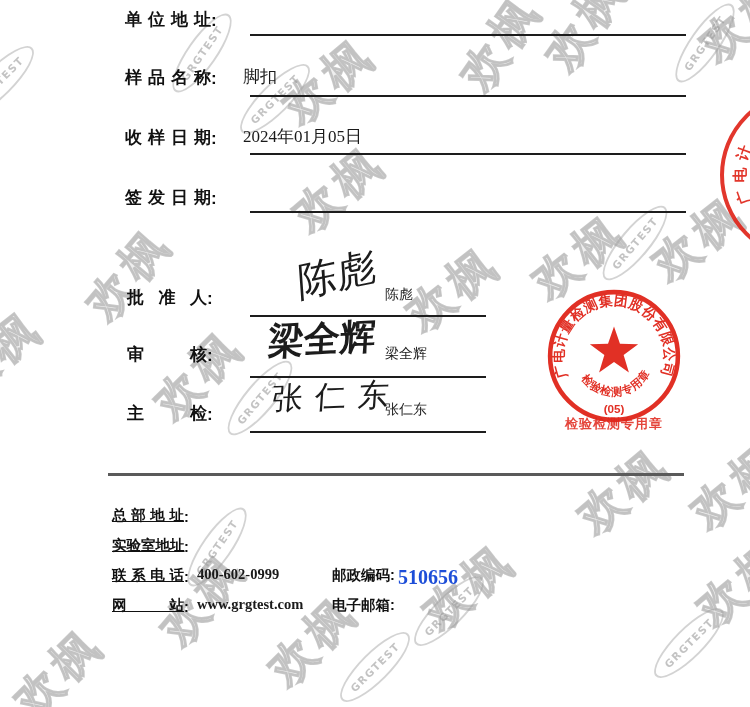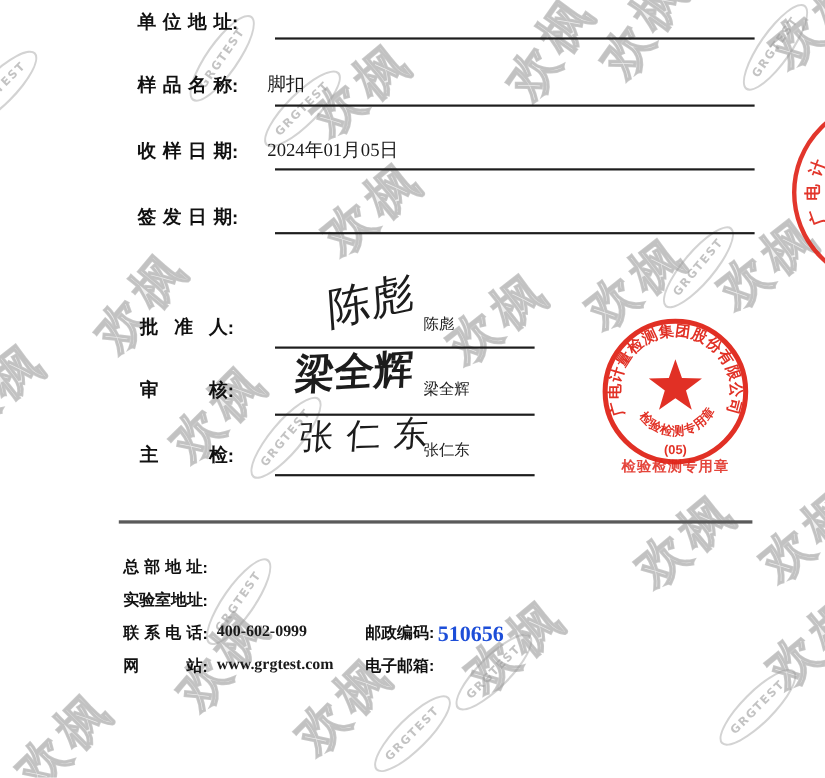--- a/index.html
+++ b/index.html
@@ -27,21 +27,21 @@
   .f-val{left:243px;font-family:"Liberation Serif","DejaVu Serif",serif;font-size:17px;color:#1a1a1a;white-space:nowrap;}
   .u-line{left:250px;width:436px;height:0;border-bottom:2px solid #1d1d1d;}
   .sig-line{width:236px;}
   .script{font-family:"DejaVu Serif","Liberation Serif",serif;color:#1c1c1c;white-space:nowrap;line-height:1;}
   .script-0{left:297px;top:254px;font-size:40px;transform:rotate(-12deg) skewX(-8deg);}
   .script-1{left:268px;top:320px;font-size:36px;font-weight:700;transform:rotate(-3deg) skewX(-6deg);}
   .script-2{left:272px;top:381px;font-size:31px;letter-spacing:12px;transform:rotate(-2deg) skewX(-6deg);}
   .sig-name{left:385px;font-family:"Liberation Serif","DejaVu Serif",serif;font-size:14px;color:#222;white-space:nowrap;}
   .separator{left:108px;top:473px;width:576px;height:2.5px;background:#5a5a5a;}
   .ft-lab{left:112px;font-weight:700;font-size:14.5px;color:#111;white-space:nowrap;}
-  .ft-lab .just{width:72px;}
+  .ft-lab .just{width:72px;text-decoration:underline;}
   .ft-val{left:197px;font-family:"Liberation Serif","DejaVu Serif",serif;font-weight:700;font-size:14.5px;color:#1a1a1a;white-space:nowrap;}
   .ft-lab2{left:332px;font-weight:700;font-size:14.5px;color:#111;white-space:nowrap;}
   .ft-val2{left:398px;font-family:"Liberation Serif","DejaVu Serif",serif;font-weight:700;font-size:20px;color:#1d4ed8;white-space:nowrap;}
   
   .stamp-svg{left:543px;top:285px;width:142px;height:142px;z-index:3;opacity:.95;}
   .stamp-svg circle{stroke:var(--stamp-red);}
   .stamp-svg polygon{fill:var(--stamp-red);}
   .stamp-svg text{fill:var(--stamp-red);}
   .ring-text{font-size:13.5px;font-weight:700;letter-spacing:0.6px;font-family:"Liberation Sans",sans-serif;}
   .btm-text{font-size:11px;font-weight:700;letter-spacing:0.7px;font-family:"Liberation Sans",sans-serif;}

